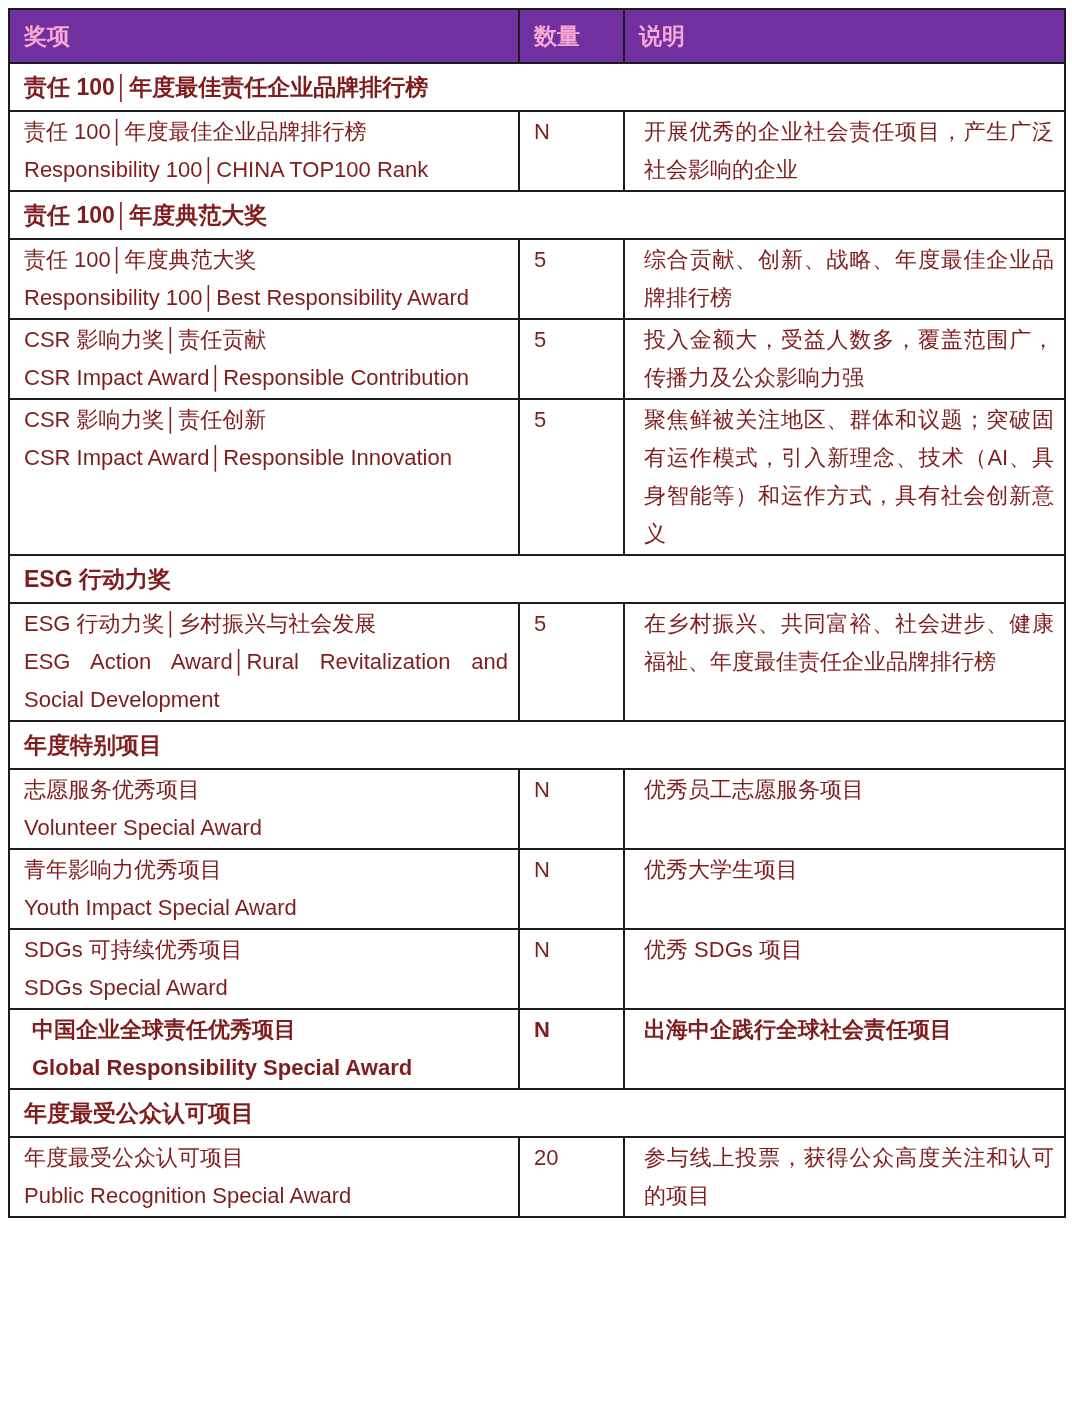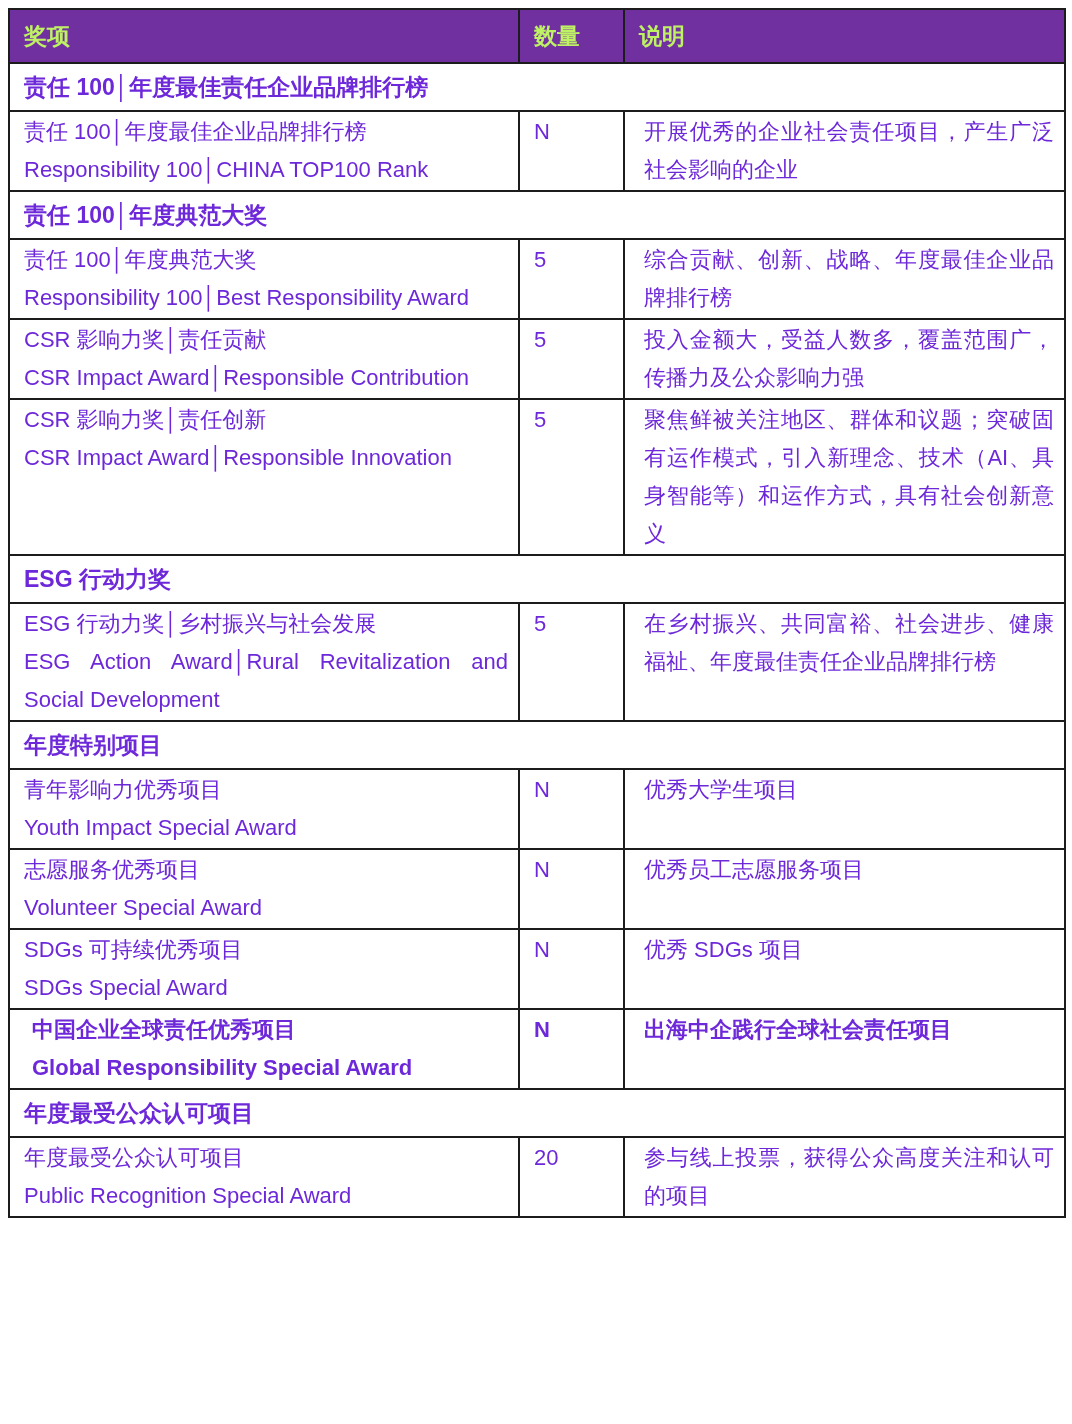--- a/index.html
+++ b/index.html
@@ -25,32 +25,32 @@
 
   th, td {
     border: 2px solid #1c1c1c;
     vertical-align: top;
     box-sizing: border-box;
     word-break: break-word;
   }
 
   th {
     background: #7030A0;
-    color: #bef264;
+    color: #f9a8d4;
     font-weight: 700;
     font-size: 23px;
     line-height: 34px;
     text-align: left;
     padding: 9px 8px 9px 14px;
   }
 
   td {
     font-size: 22px;
     line-height: 38px;
-    color: #6d28d9;
+    color: #7f1d1d;
     padding: 1px 10px 1px 14px;
   }
 
   td.qty { padding-left: 14px; padding-right: 4px; }
   td.desc { padding-left: 19px; text-align: justify; }
   td.award { text-align: justify; }
   td.award .zh, td.award .en { display: block; }
 
   tr.section-row td {
     font-weight: 700;
@@ -130,33 +130,33 @@
             <span class="en">ESG Action Award│Rural Revitalization and Social Development</span>
           </td>
           <td class="qty">5</td>
           <td class="desc">在乡村振兴、共同富裕、社会进步、健康福祉、年度最佳责任企业品牌排行榜</td>
         </tr>
         <tr class="section-row">
           <td colspan="3">年度特别项目</td>
         </tr>
         <tr>
           <td class="award">
+            <span class="zh">志愿服务优秀项目</span>
+            <span class="en">Volunteer Special Award</span>
+          </td>
+          <td class="qty">N</td>
+          <td class="desc">优秀员工志愿服务项目</td>
+        </tr>
+        <tr>
+          <td class="award">
             <span class="zh">青年影响力优秀项目</span>
             <span class="en">Youth Impact Special Award</span>
           </td>
           <td class="qty">N</td>
           <td class="desc">优秀大学生项目</td>
-        </tr>
-        <tr>
-          <td class="award">
-            <span class="zh">志愿服务优秀项目</span>
-            <span class="en">Volunteer Special Award</span>
-          </td>
-          <td class="qty">N</td>
-          <td class="desc">优秀员工志愿服务项目</td>
         </tr>
         <tr>
           <td class="award">
             <span class="zh">SDGs 可持续优秀项目</span>
             <span class="en">SDGs Special Award</span>
           </td>
           <td class="qty">N</td>
           <td class="desc">优秀 SDGs 项目</td>
         </tr>
         <tr class="bold">

